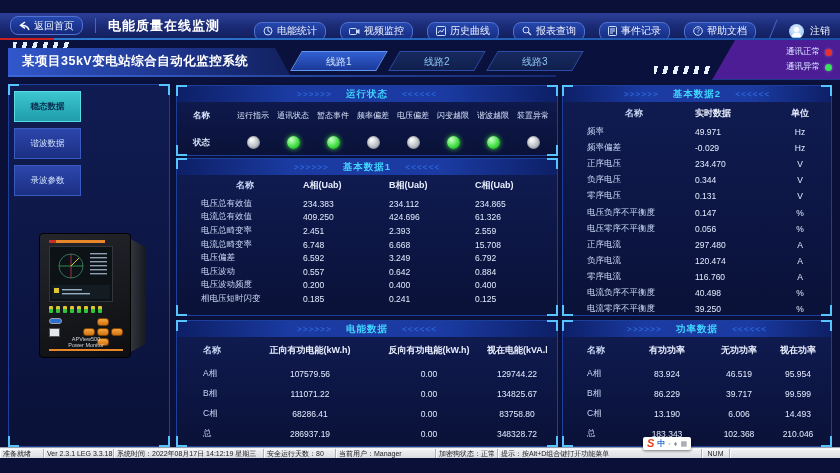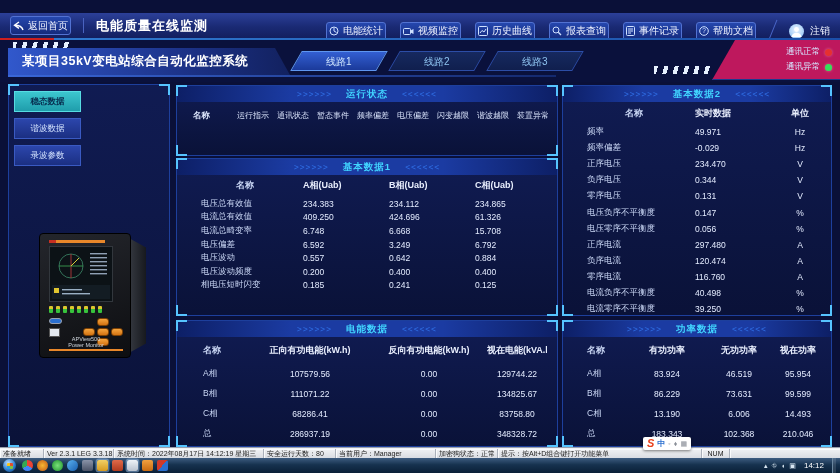--- a/index.html
+++ b/index.html
@@ -14,22 +14,22 @@
     background:linear-gradient(135deg,#d03a2a 50%,#2a6fd0 50%); border-radius:1px; }
   .titlebar .ttext { font-size:8px; color:#cdd3e8; letter-spacing:.3px; }
   .winbtns { margin-left:auto; display:flex; gap:1px; padding-right:2px; }
   .winbtns span { width:15px; height:10px; border-radius:2px; font-size:7px; line-height:9px;
     text-align:center; color:#e8ecf5; background:linear-gradient(#6a7598,#3c4566); border:1px solid #23294a; }
   .winbtns .close { background:linear-gradient(#e06a55,#b03224); }
 
   
   .navbar { position:absolute; top:13px; left:0; width:840px; height:25px;
     background:linear-gradient(#2c4099,#1a2a74 55%,#131f5f); display:flex; align-items:center; }
-  .navbtn { height:19px; display:flex; align-items:center; gap:4px; padding:0 2px;
-    background:linear-gradient(#2547ae,#152a7c); border:1px solid #5272d2; border-radius:3px;
+  .navbtn { height:19px; display:flex; align-items:center; gap:4px; padding:0 8px;
+    background:linear-gradient(#2547ae,#152a7c); border:1px solid #5272d2; border-radius:8px;
     color:#eef2ff; font-size:10px; white-space:nowrap; cursor:pointer; }
   .homebtn { margin-left:10px; }
   .nav-div { width:1px; height:15px; background:#4a63c0; margin:0 12px; }
   .nav-title { font-size:13px; font-weight:bold; color:#ffffff; letter-spacing:1px; }
   .nav-right { margin-left:auto; display:flex; align-items:center; gap:14px; padding-right:10px;margin-top:11px; }
   .nav-slash { width:1px; height:24px; background:#4a66c8; transform:rotate(22deg); margin:0 2px; }
   .logout { display:flex; align-items:center; gap:6px; color:#eef2ff; font-size:10px; cursor:pointer; }
   .avatar { width:15px; height:15px; border-radius:50%; background:radial-gradient(circle at 50% 38%,#eaf4ff,#7fb8f2); overflow:hidden; }
   .accent-strip { position:absolute; top:38px; left:0; width:840px; height:2px;
     background:linear-gradient(90deg,#cc1f1f 0 54px,#2f79cf 54px,#1b4ea8 100%); }
@@ -46,21 +46,21 @@
   .banner span { font-size:12.5px; font-weight:bold; color:#fff; letter-spacing:.5px; }
   .banner-line { position:absolute; top:35px; left:8px; width:548px; height:2px;
     background:linear-gradient(90deg,#3a67d8,#14296e); }
   .tabs { position:absolute; top:11px; left:296px; display:flex; gap:12px; }
   .tab { width:86px; height:20px; transform:skewX(-30deg); background:linear-gradient(#16295f,#101f4e);
     border:1px solid #2c4da6; cursor:pointer; }
   .tab i { display:block; transform:skewX(30deg); font-style:normal; text-align:center;
     line-height:19px; font-size:10px; color:#8fc4f0; }
   .tab.active { background:linear-gradient(#335fd2,#1b3a9a); border-color:#5e96f0; }
   .tab.active i { color:#cfe6ff; }
-  .legend-wrap { position:absolute; top:0; right:0; width:128px; height:40px; background:#be185d;
+  .legend-wrap { position:absolute; top:0; right:0; width:128px; height:40px; background:#4c1d95;
     clip-path:polygon(18% 0,100% 0,100% 100%,0 100%); border-bottom:1px solid #1c3a8e;
     display:flex; flex-direction:column; justify-content:center; gap:3px; padding-right:8px; }
   .legend-row { display:flex; align-items:center; justify-content:flex-end; gap:5px;
     font-size:8.5px; color:#d6e4ff; }
   .dot { width:7px; height:7px; border-radius:50%; box-shadow:0 0 3px rgba(255,255,255,.35); }
 
   
   .panel { position:absolute; border:1px solid #1d3f9c;
     background:linear-gradient(180deg,rgba(17,29,86,.88),rgba(10,18,56,.92)); }
   .c { position:absolute; width:11px; height:11px; border:0 solid #56c4ff; z-index:3; }
@@ -68,21 +68,21 @@
   .c.tr { top:-1px; right:-1px; border-top-width:2px; border-right-width:2px; }
   .c.bl { bottom:-1px; left:-1px; border-bottom-width:2px; border-left-width:2px; }
   .c.br { bottom:-1px; right:-1px; border-bottom-width:2px; border-right-width:2px; }
   .phead { height:16px; background:linear-gradient(90deg,#0d1f66,#1b3ba2 30%,#1b3ba2 70%,#0d1f66);
     display:flex; align-items:center; justify-content:center; gap:14px; }
   .phead .ptitle { font-size:9.5px; font-weight:bold; color:#41d4ff; letter-spacing:1px; }
   .phead .arr { font-size:8px; color:#2e6ae0; letter-spacing:1px; font-family:"DejaVu Sans Mono",monospace; }
 
   
   .side-panel { left:8px; top:84px; width:162px; height:363px; }
-  .side-btn { width:67px; height:21px; margin:6px 0 0 5px; display:flex; align-items:center;
+  .side-btn { width:67px; height:31px; margin:6px 0 0 5px; display:flex; align-items:center;
     justify-content:center; font-size:8.5px; color:#d5e4ff; cursor:pointer;
     background:linear-gradient(#2c46ac,#1b2f82); border:1px solid #3a5ac2; }
   .side-btn.active { background:linear-gradient(#3cc6cf,#1f9dab); border-color:#57dce2; color:#072c4e; font-weight:bold; }
 
   
   .device { position:absolute; left:30px; top:148px; width:110px; height:125px; }
   .dev-side { position:absolute; left:88px; top:4px; width:19px; height:117px;
     background:linear-gradient(90deg,#393d45,#17191e); clip-path:polygon(0 0,100% 9%,100% 91%,0 100%); }
   .dev-front { position:absolute; left:0; top:0; width:92px; height:125px; border:1px solid #000;
     border-radius:4px; background:linear-gradient(160deg,#24262c,#0d0e11); overflow:hidden; }
@@ -378,20 +378,48 @@
 
     <span class="rs-lbl">运行指示</span>
         <span class="rs-lbl">通讯状态</span>
         <span class="rs-lbl">暂态事件</span>
         <span class="rs-lbl">频率偏差</span>
         <span class="rs-lbl">电压偏差</span>
         <span class="rs-lbl">闪变越限</span>
         <span class="rs-lbl">谐波越限</span>
         <span class="rs-lbl">装置异常</span>
       </div>
+    <div class="rs-grid">
+      <span class="rs-head">状态</span>
+
+    <span class="rs-cell">
+          <span class="led"></span>
+        </span>
+        <span class="rs-cell">
+          <span class="led on"></span>
+        </span>
+        <span class="rs-cell">
+          <span class="led on"></span>
+        </span>
+        <span class="rs-cell">
+          <span class="led"></span>
+        </span>
+        <span class="rs-cell">
+          <span class="led"></span>
+        </span>
+        <span class="rs-cell">
+          <span class="led on"></span>
+        </span>
+        <span class="rs-cell">
+          <span class="led on"></span>
+        </span>
+        <span class="rs-cell">
+          <span class="led"></span>
+        </span>
+      </div>
   </div>
 
   <div class="panel p-b1">
     <span class="c tl"></span>
       <span class="c tr"></span>
       <span class="c bl"></span>
       <span class="c br"></span>
     <div class="phead">
       <span class="arr">&gt;&gt;&gt;&gt;&gt;&gt;</span>
       <span class="ptitle">基本数据1</span>
@@ -416,20 +444,27 @@
           <span>V</span>
       </div>
         <div class="trow">
         <span>电流总有效值</span>
           <span>409.250</span>
           <span>424.696</span>
           <span>61.326</span>
           <span>A</span>
       </div>
         <div class="trow">
+        <span>电压总畸变率</span>
+          <span>2.451</span>
+          <span>2.393</span>
+          <span>2.559</span>
+          <span>%</span>
+      </div>
+        <div class="trow">
         <span>电流总畸变率</span>
           <span>6.748</span>
           <span>6.668</span>
           <span>15.708</span>
           <span>%</span>
       </div>
         <div class="trow">
         <span>电压偏差</span>
           <span>6.592</span>
           <span>3.249</span>
@@ -611,21 +646,21 @@
 
     <div class="trow">
         <span>A相</span>
           <span>83.924</span>
           <span>46.519</span>
           <span>95.954</span>
       </div>
         <div class="trow">
         <span>B相</span>
           <span>86.229</span>
-          <span>73.631</span>
+          <span>39.717</span>
           <span>99.599</span>
       </div>
         <div class="trow">
         <span>C相</span>
           <span>13.190</span>
           <span>6.006</span>
           <span>14.493</span>
       </div>
         <div class="trow">
         <span>总</span>
@@ -649,35 +684,14 @@
   </div>
 
   <div class="ime">
     <span class="slogo">S</span>
     <span class="zh">中</span>
     <i>◦</i>
     <i>♦</i>
     <i>▦</i>
   </div>
 
-  <div class="taskbar">
-    <span class="orb"></span>
-    <span class="ticon t1"></span>
-    <span class="ticon t2"></span>
-    <span class="ticon t3"></span>
-    <span class="ticon t4"></span>
-    <span class="ticon t5"></span>
-    <span class="ticon t6 pressed"></span>
-    <span class="ticon t7"></span>
-    <span class="ticon t8 pressed"></span>
-    <span class="ticon t9"></span>
-    <span class="ticon t10"></span>
-    <span class="tray">
-      <i>▴</i>
-      <i>⛗</i>
-      <i>◖</i>
-      <i>▣</i>
-      <span class="ttime">14:12</span>
-      <span class="showdesk"></span>
-    </span>
-  </div>
 
 </div>
 
 </body></html>

